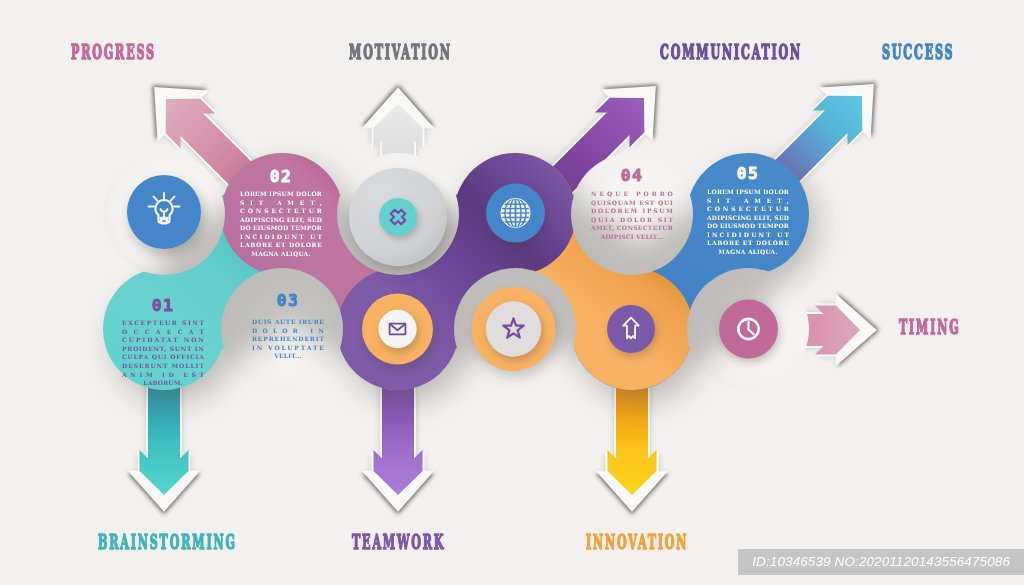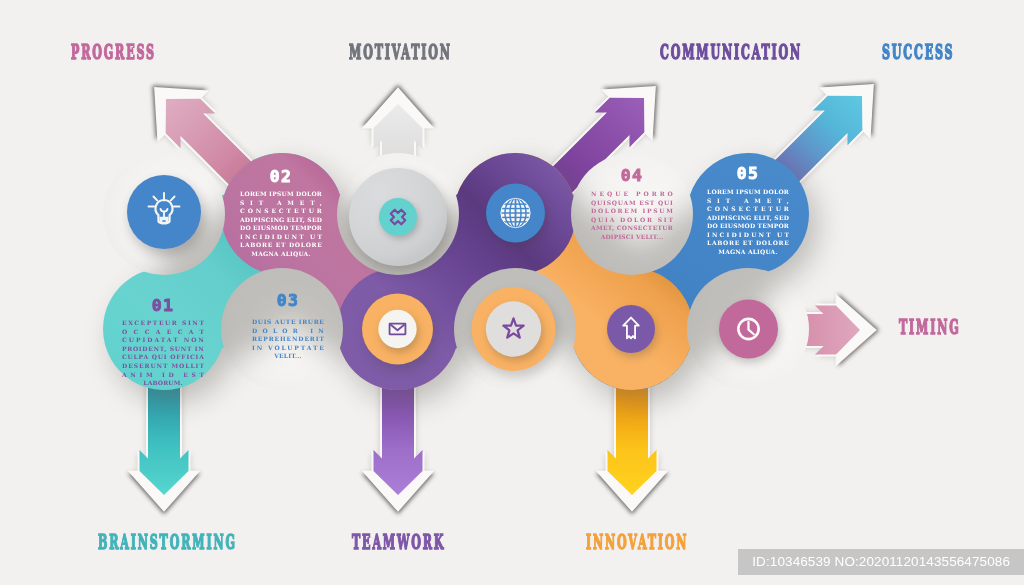--- a/index.html
+++ b/index.html
@@ -2,21 +2,21 @@
 <html><head>
 <meta charset="utf-8">
 <title>Infographic</title>
 <style>
   html,body{margin:0;padding:0;background:#f2f1ef;}
   body{width:1024px;height:585px;overflow:hidden;font-family:"DejaVu Serif",serif;}
   #stage{position:relative;width:1024px;height:585px;background:#f2f1ef;overflow:hidden;}
   svg#art{position:absolute;left:0;top:0;width:1024px;height:585px;display:block;}
   .idbar{position:absolute;right:0;bottom:10px;background:#c6c6c6;color:#fff;
          font-family:"Liberation Sans",sans-serif;font-size:13.5px;line-height:1;
-         padding:6px 14px 7px 14px;letter-spacing:0.1px;}
+         padding:6px 14px 7px 14px;letter-spacing:0.1px;font-style:italic;}
   .hdg{position:absolute;white-space:nowrap;font-family:"DejaVu Serif",serif;
        font-weight:bold;font-size:19.5px;letter-spacing:3.2px;
        transform:scaleX(0.57);transform-origin:left top;line-height:1;}
 </style>
 </head>
 <body>
 
 <div id="stage">
   <svg id="art" viewBox="0 0 1024 585">
       <defs>

